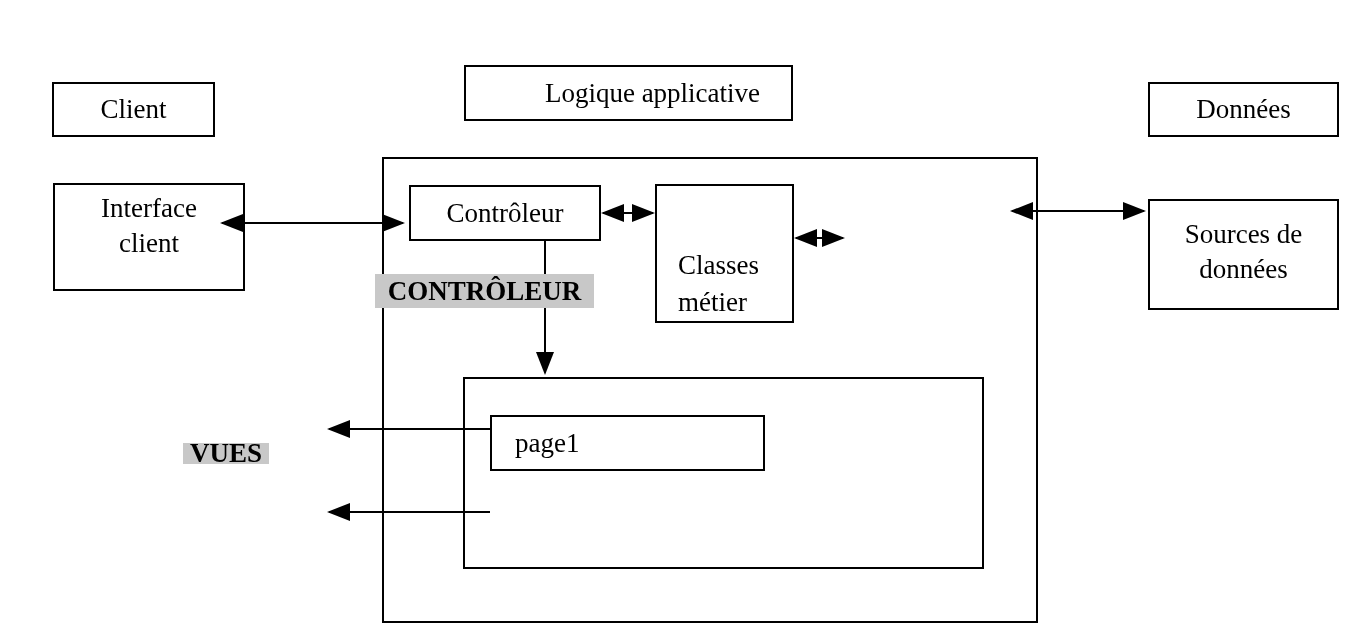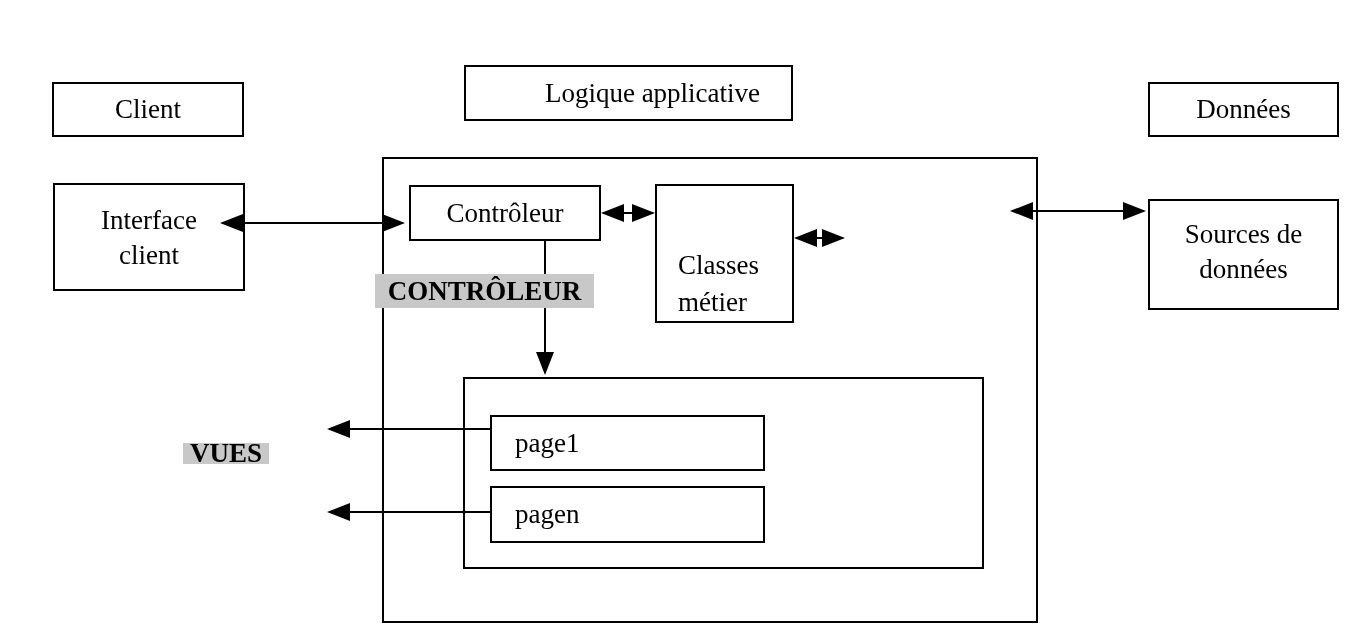--- a/index.html
+++ b/index.html
@@ -30,25 +30,25 @@
     line-height:35px;
     z-index:1;
   }
   .frame{
     position:absolute;
     box-sizing:border-box;
     border:2px solid var(--line);
     background:transparent;
     z-index:0;
   }
-  .b-client   {left:52px;  top:82px;  width:192px; height:55px;}
+  .b-client   {left:52px;  top:82px;  width:163px; height:55px;}
   .b-logique  {left:464px; top:65px;  width:329px; height:56px;padding-left:48px;}
   .b-donnees  {left:1148px;top:82px;  width:191px; height:55px;}
   .b-interface{left:53px;  top:183px; width:192px; height:108px; align-items:flex-start; padding-top:4px;}
-  .b-interface span{display:block;width:140px;margin:14px auto;}
+  .b-interface span{display:block;width:140px;margin:2px auto;}
   .b-controleur{left:409px;top:185px; width:192px; height:56px;}
   .b-metier   {left:655px; top:184px; width:139px; height:139px;
                align-items:flex-end; justify-content:flex-start; text-align:left;
                padding:10px 4px 0 21px; line-height:37px;}
   .b-acces    {left:846px; top:183px; width:165px; height:140px;
                align-items:flex-start; justify-content:flex-start; text-align:left;
                padding:9px 4px 0 22px; line-height:37px;}
   .b-sources  {left:1148px;top:199px; width:191px; height:111px; align-items:flex-start; padding-top:16px;}
   .b-sources span{display:block;width:160px;margin:0 auto;}
   .f-app      {left:382px; top:157px; width:656px; height:466px;}
@@ -112,23 +112,20 @@
   </div>
   <div class="box b-metier">
     <span>Classes métier</span>
   </div>
   <div class="box b-sources">
     <span>Sources de données</span>
   </div>
   <div class="box b-page1">
     <span>page1</span>
   </div>
-  <div class="box b-pagen">
-    <span>pagen</span>
-  </div>
 
   <div class="arrow a-if-ctrl">
     <div class="ln" style="left:2px;top:8px;width:181px;height:2px;"></div>
     <div class="ah ah-l" style="left:0;top:0;"></div>
     <div class="ah ah-r" style="left:162px;top:0;"></div>
   </div>
 
   <div class="arrow a-ctrl-biz">
     <div class="ln" style="left:2px;top:8px;width:50px;height:2px;"></div>
     <div class="ah ah-l" style="left:0;top:0;"></div>

